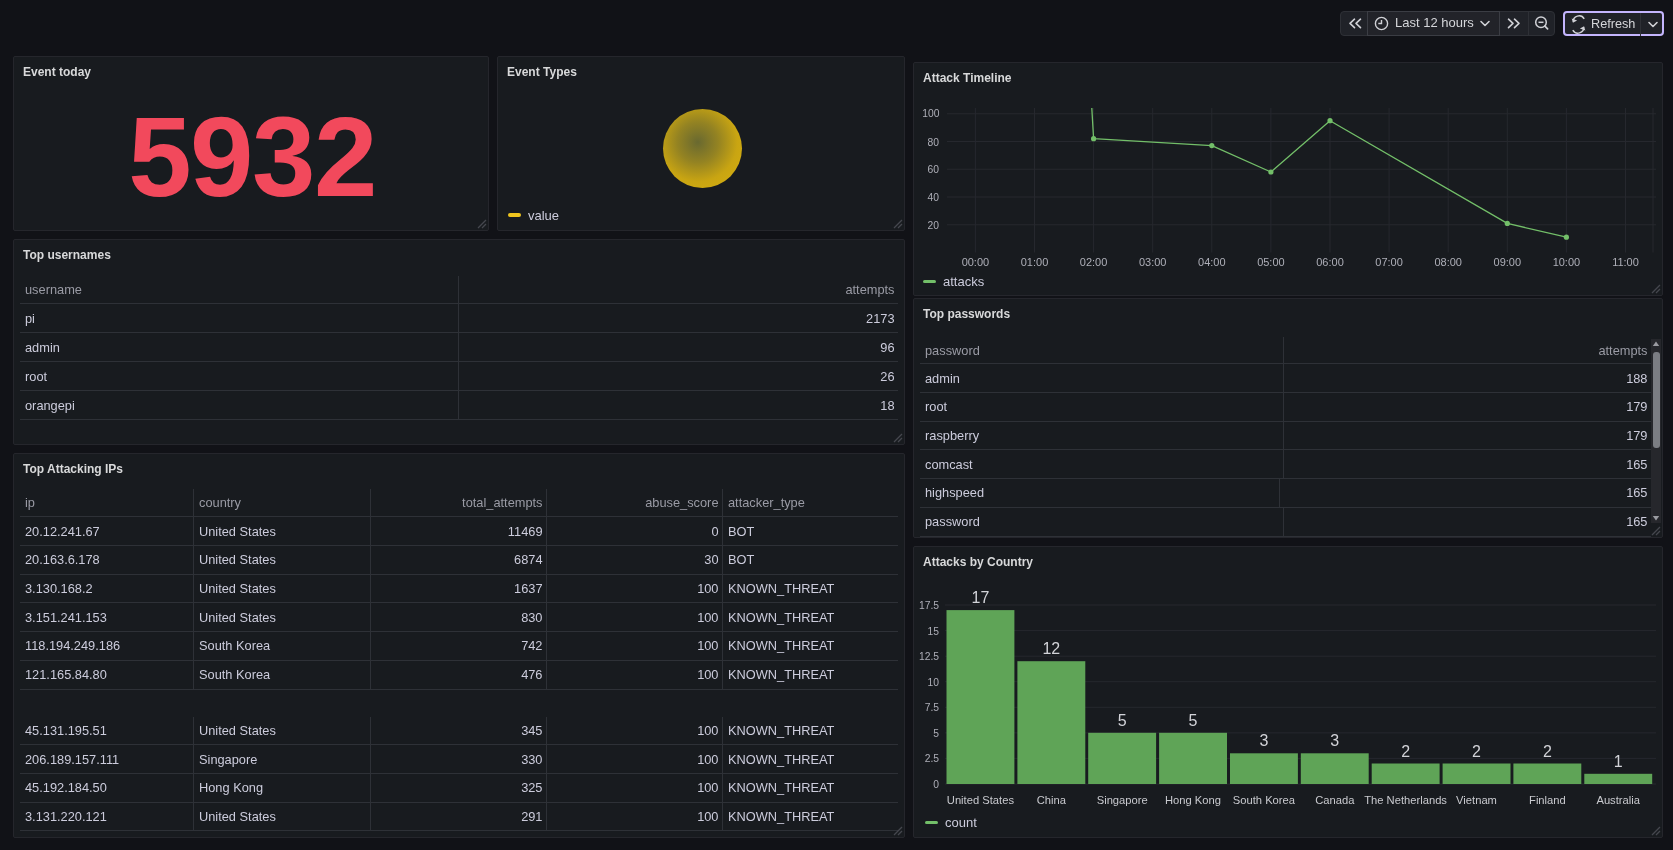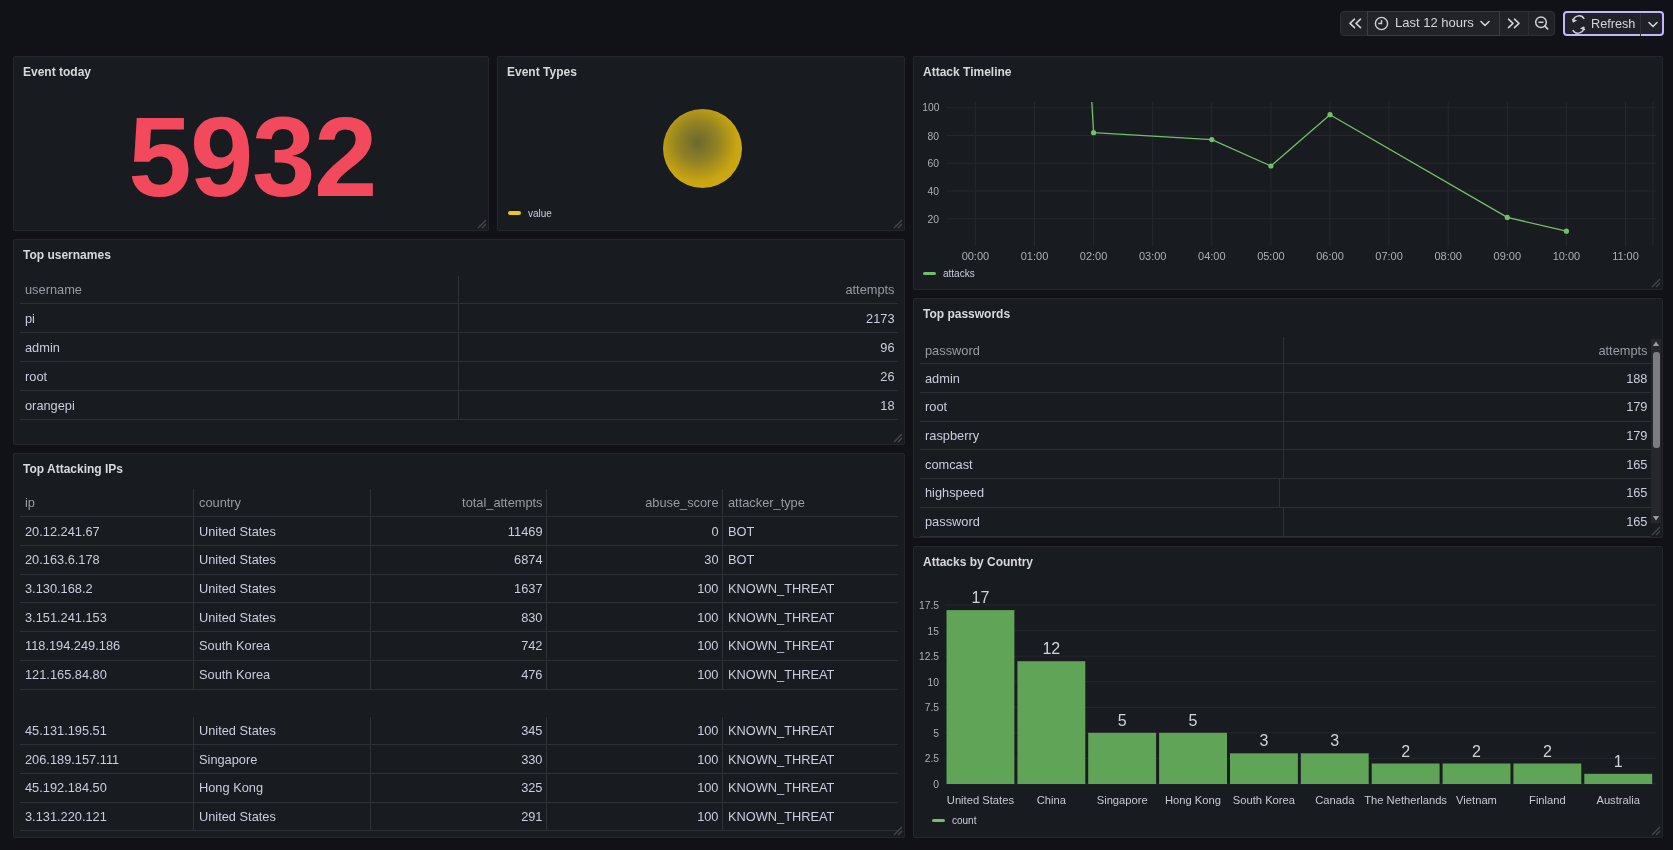--- a/index.html
+++ b/index.html
@@ -9,21 +9,21 @@
   .ptitle { position:absolute; left:9px; top:7.5px; font-size:12px; font-weight:700; color:#d8d9da; letter-spacing:0; }
   .grip { position:absolute; right:1px; bottom:1px; width:11px; height:11px; overflow:hidden; }
   .grip svg { display:block; }
   
   .tbl { position:absolute; font-size:12.8px; color:#ccccdc; }
   .tr { display:flex; align-items:center; border-bottom:1px solid rgba(204,204,220,0.13); }
   .tr.head { color:#9a9ba5; }
   .cell { height:100%; display:flex; align-items:center; padding:0 6px 0 5px; overflow:hidden; white-space:nowrap; }
   .cell.r { justify-content:flex-end; padding-right:3.5px; }
   .cell.bdr { border-right:1px solid rgba(204,204,220,0.13); }
-  .legend { position:absolute; display:flex; align-items:center; font-size:10px; color:#ccccdc; }
+  .legend { position:absolute; display:flex; align-items:center; font-size:13px; color:#ccccdc; }
   .dash { width:13px; height:3.6px; border-radius:2px; margin-right:7px; }
   svg text { font-family:"Liberation Sans", sans-serif; }
 </style>
 </head>
 <body>
 
 <div style="position:absolute; left:1340px; top:11px; width:215px; height:24.5px; background:#202228; border:1px solid #2e3036; border-radius:4px;">
   <svg width="213" height="23" style="position:absolute;left:0;top:0;">
 
     <g stroke="#d0d1d6" stroke-width="1.6" fill="none" stroke-linecap="round" stroke-linejoin="round">
@@ -86,21 +86,21 @@
   <div style="position:absolute; left:165px; top:51.5px; width:79px; height:79px; border-radius:50%;
        background:radial-gradient(circle at 44% 42%, #696930 0%, #948322 32%, #c9a512 62%, #d2ac10 85%);"></div>
   <div class="legend" style="left:10px; top:150.5px;"><span class="dash" style="background:#EFC51E;"></span>value</div>
   <div class="grip">
       <svg width="11" height="11">
         <path d="M10 2 L2 10 M10 6 L6 10" stroke="#45474e" stroke-width="1.3"></path>
       </svg>
     </div>
 </div>
 
-<div class="panel" style="left:913px; top:56px; width:750px; height:234px;">
+<div class="panel" style="left:913px; top:62px; width:750px; height:234px;">
   <div class="ptitle">Attack Timeline</div>
   <svg width="748" height="232" style="position:absolute;left:0;top:0;">
 
     <g stroke="#26282e" stroke-width="1">
       <line x1="33" y1="50.75" x2="742" y2="50.75"></line>
       <line x1="33" y1="78.5" x2="742" y2="78.5"></line>
       <line x1="33" y1="106.25" x2="742" y2="106.25"></line>
       <line x1="33" y1="134" x2="742" y2="134"></line>
       <line x1="33" y1="161.75" x2="742" y2="161.75"></line>
     </g>
@@ -385,19 +385,19 @@
       <text x="208.2" y="256.5">Singapore</text>
       <text x="279.0" y="256.5">Hong Kong</text>
       <text x="349.9" y="256.5">South Korea</text>
       <text x="420.8" y="256.5">Canada</text>
       <text x="491.6" y="256.5">The Netherlands</text>
       <text x="562.5" y="256.5">Vietnam</text>
       <text x="633.4" y="256.5">Finland</text>
       <text x="704.2" y="256.5">Australia</text>
     </g>
   </svg>
-  <div class="legend" style="left:18px; top:268px;"><span class="dash" style="background:#73BF69;"></span>count</div>
+  <div class="legend" style="left:11px; top:268px;"><span class="dash" style="background:#73BF69;"></span>count</div>
   <div class="grip">
       <svg width="11" height="11">
         <path d="M10 2 L2 10 M10 6 L6 10" stroke="#45474e" stroke-width="1.3"></path>
       </svg>
     </div>
 </div>
 
 </body></html>

